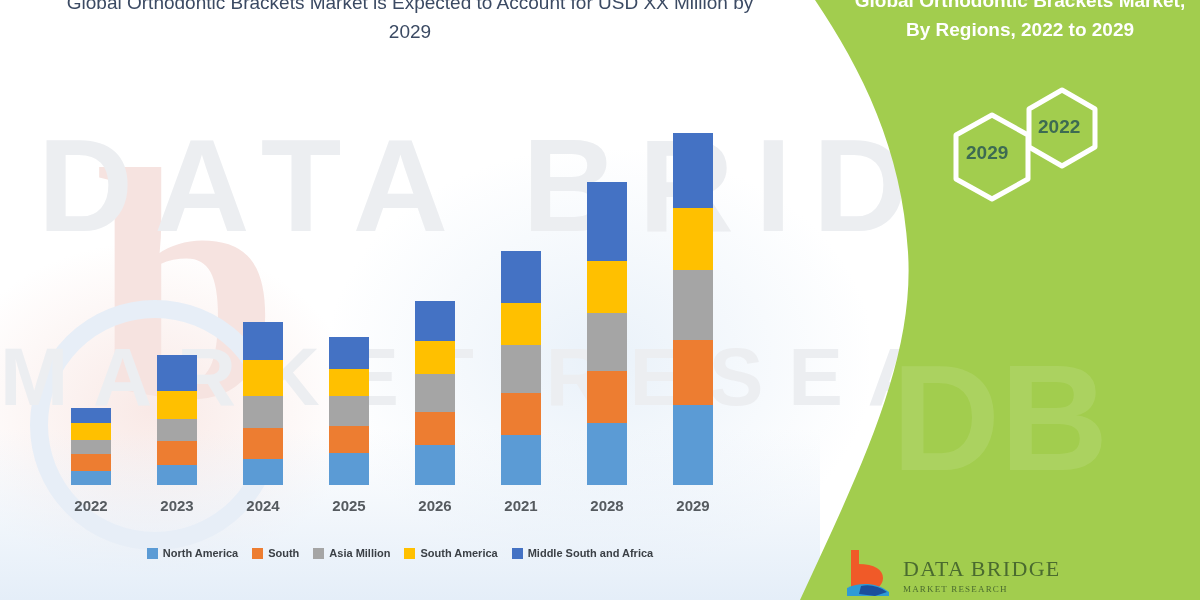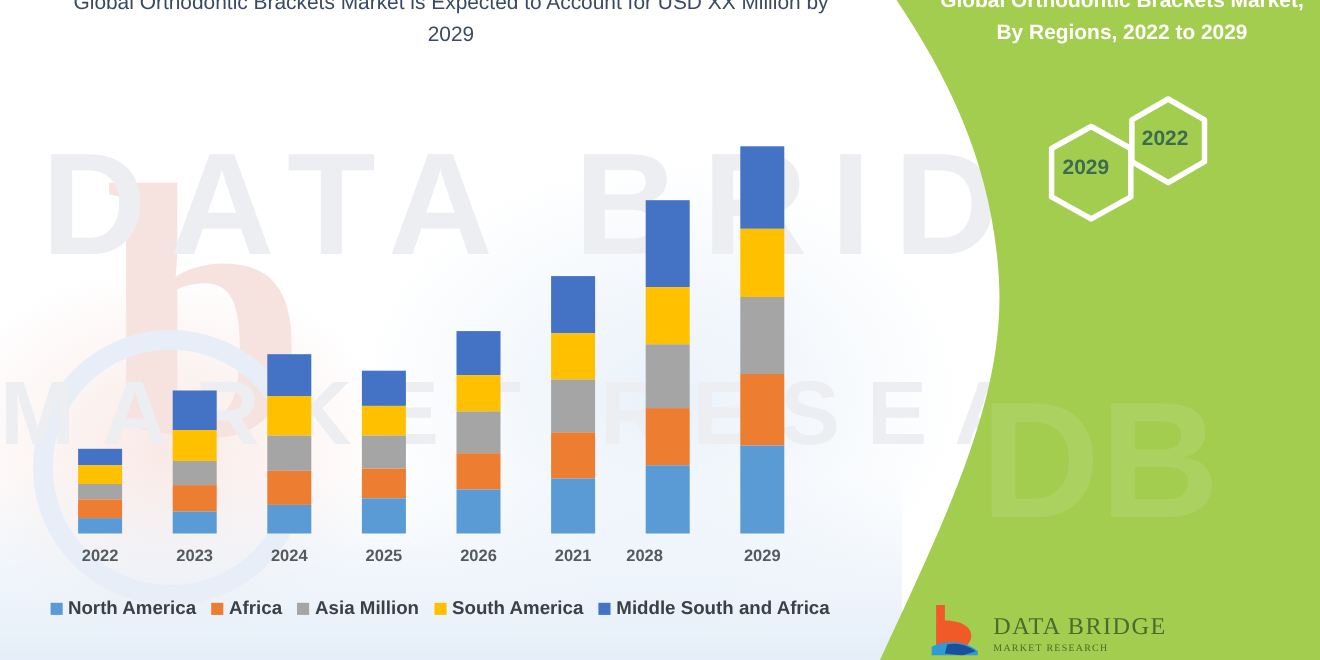--- a/index.html
+++ b/index.html
@@ -73,21 +73,21 @@
     color:#555a5f; font-size:15px; font-weight:bold;
   }
 
   
   #legend {
     position:absolute; left:0; top:541px; width:800px; height:24px;
     display:flex; justify-content:center; align-items:center; gap:14px; z-index:5;
   }
   .legend-item { display:flex; align-items:center; gap:5px; }
   .legend-swatch { width:11px; height:11px; display:block; }
-  .legend-label { color:#3b4046; font-size:17px; font-weight:bold; white-space:nowrap; }
+  .legend-label { color:#3b4046; font-size:11px; font-weight:bold; white-space:nowrap; }
 
   
   #green-panel {
     position:absolute; left:0; top:0; width:1200px; height:600px;
     z-index:3; pointer-events:none;
   }
   #green-panel svg { display:block; }
 
   #panel-content {
     position:absolute; left:840px; top:0; width:360px; height:600px; z-index:6;
@@ -212,33 +212,33 @@
         </div>
       </div>
     </div>
   <div id="axis-labels">
       <span class="axis-tick" style="left: 51px;">2022</span>
       <span class="axis-tick" style="left: 137px;">2023</span>
       <span class="axis-tick" style="left: 223px;">2024</span>
       <span class="axis-tick" style="left: 309px;">2025</span>
       <span class="axis-tick" style="left: 395px;">2026</span>
       <span class="axis-tick" style="left: 481px;">2021</span>
-      <span class="axis-tick" style="left: 546px;">2028</span>
+      <span class="axis-tick" style="left: 567px;">2028</span>
       <span class="axis-tick" style="left: 653px;">2029</span>
     </div>
 </div>
 
 <div id="legend">
     <div class="legend-item">
       <span class="legend-swatch" style="background: rgb(91, 155, 213);"></span>
       <span class="legend-label">North America</span>
     </div>
     <div class="legend-item">
       <span class="legend-swatch" style="background: rgb(237, 125, 49);"></span>
-      <span class="legend-label">Africa</span>
+      <span class="legend-label">South</span>
     </div>
     <div class="legend-item">
       <span class="legend-swatch" style="background: rgb(165, 165, 165);"></span>
       <span class="legend-label">Asia Million</span>
     </div>
     <div class="legend-item">
       <span class="legend-swatch" style="background: rgb(255, 192, 0);"></span>
       <span class="legend-label">South America</span>
     </div>
     <div class="legend-item">

